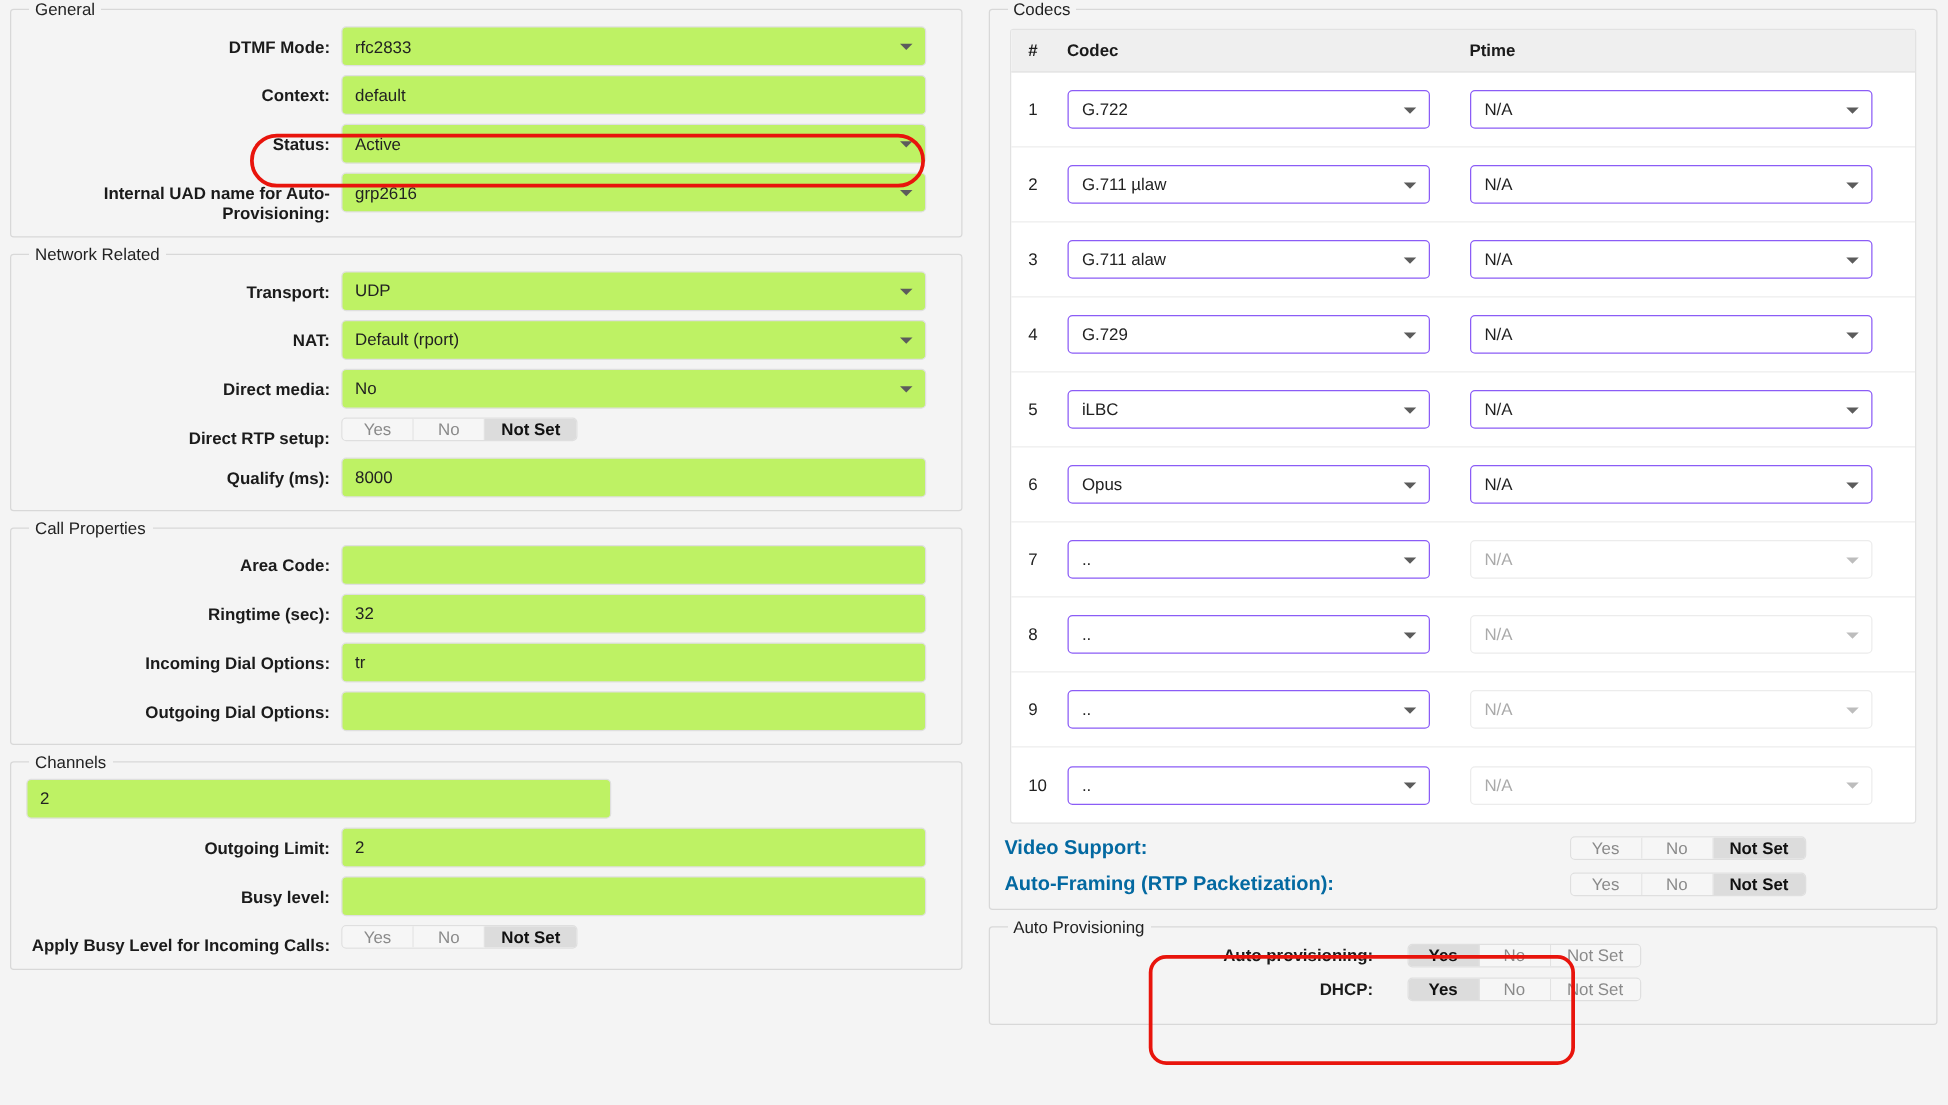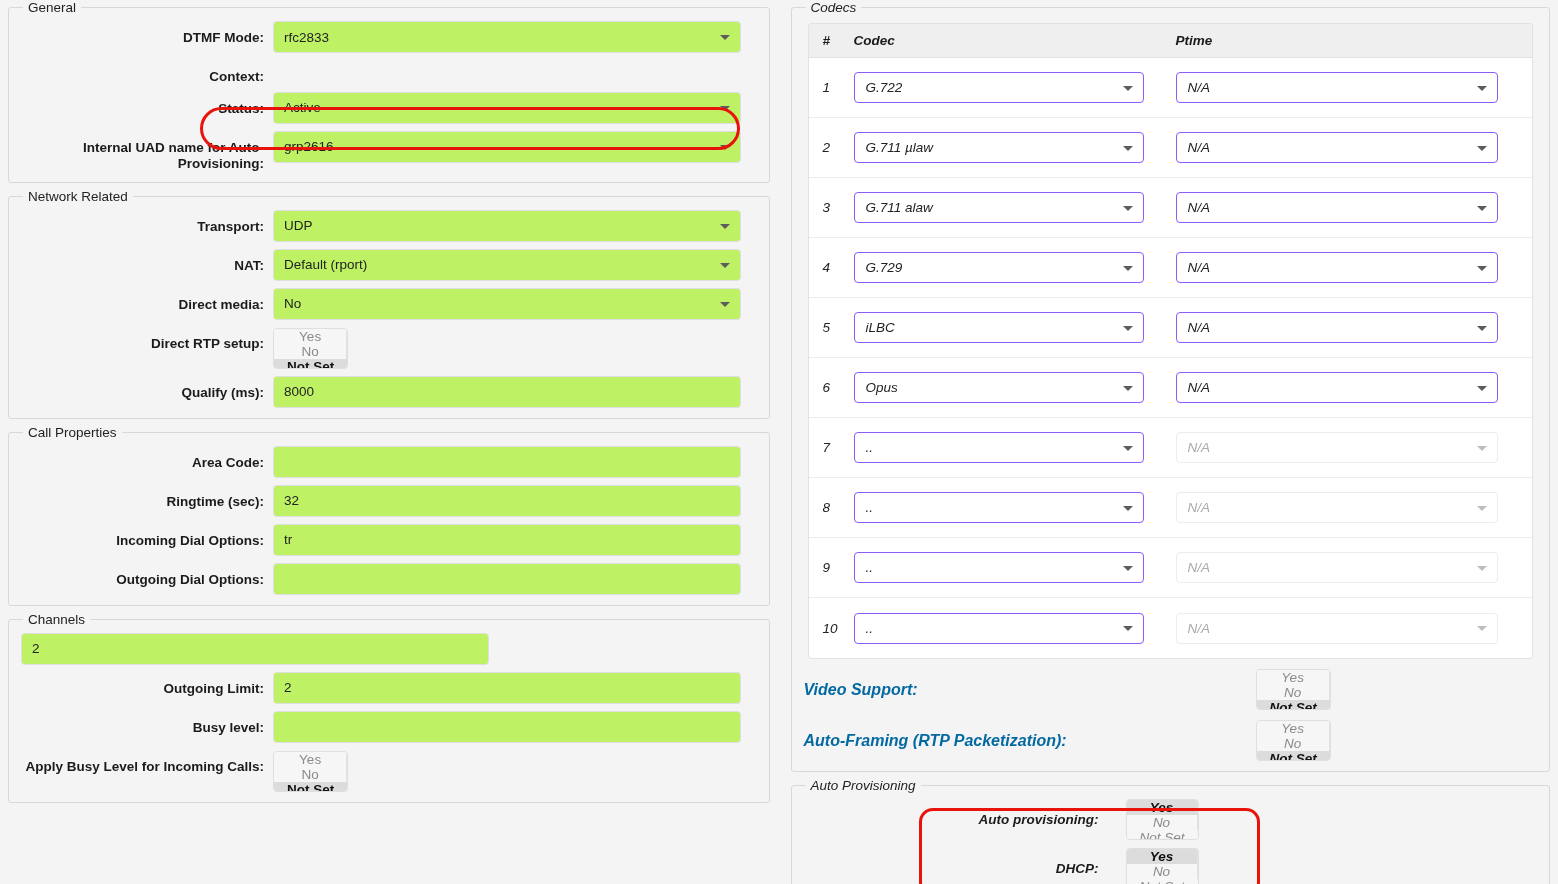--- a/index.html
+++ b/index.html
@@ -10,21 +10,21 @@
     font-family: "Liberation Sans", sans-serif;
     overflow: hidden;
   }
   .page {
     position: relative;
     width: 1558px; height: 884px;
     display: flex;
     gap: 5px;
   }
   .col-left { width: 780px; position: relative; }
-  .col-right { width: 778px; position: relative; font-style: italic; }
+  .col-right { width: 778px; position: relative; }
 
   
   fieldset.sect {
     border: 1px solid #d8d8d8;
     border-radius: 3px;
     margin: 0 8px 6px 8px;
     padding: 6px 12px 10px 12px;
     background: #f4f4f4;
   }
   fieldset.sect > legend {
@@ -77,22 +77,21 @@
     border-right: 5px solid transparent;
     border-top: 5px solid #5c5c5c;
   }
 
   
   .tri {
     display: inline-flex;
     border-radius: 4px;
     overflow: hidden;
     border: 1px solid #dfdfdf;
-    height: 41px;
-    flex-direction: column;
+    height: 19px;
   }
   .tri .opt {
     min-width: 57px;
     padding: 0 13px;
     display: flex;
     align-items: center;
     justify-content: center;
     font-size: 13.5px;
     color: #8a8a8a;
     background: #f6f6f6;
@@ -210,20 +209,25 @@
         <div class="ctl">
           <div class="field sel">
             <span>rfc2833</span>
             <span class="caret"></span>
           </div>
         </div>
       </div>
 
       <div class="row">
         <div class="lbl">Context:</div>
+        <div class="ctl">
+          <div class="field">
+            <span>default</span>
+          </div>
+        </div>
       </div>
 
       <div class="row">
         <div class="lbl">Status:</div>
         <div class="ctl">
           <div class="field sel">
             <span>Active</span>
             <span class="caret"></span>
           </div>
         </div>

